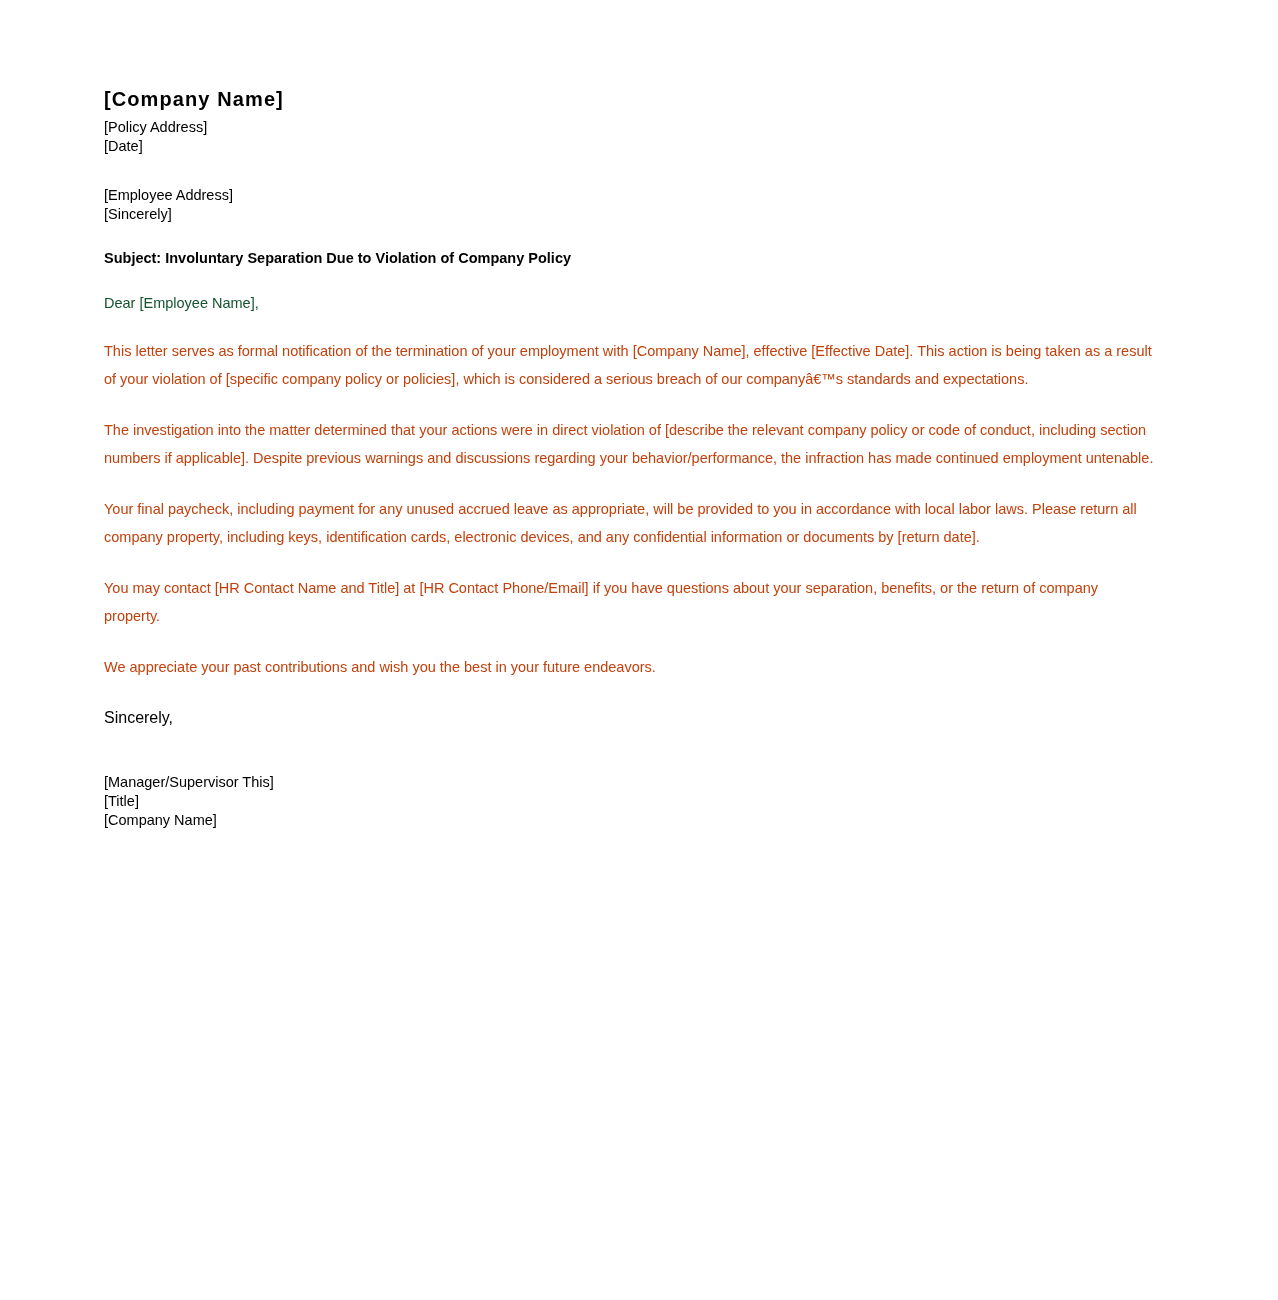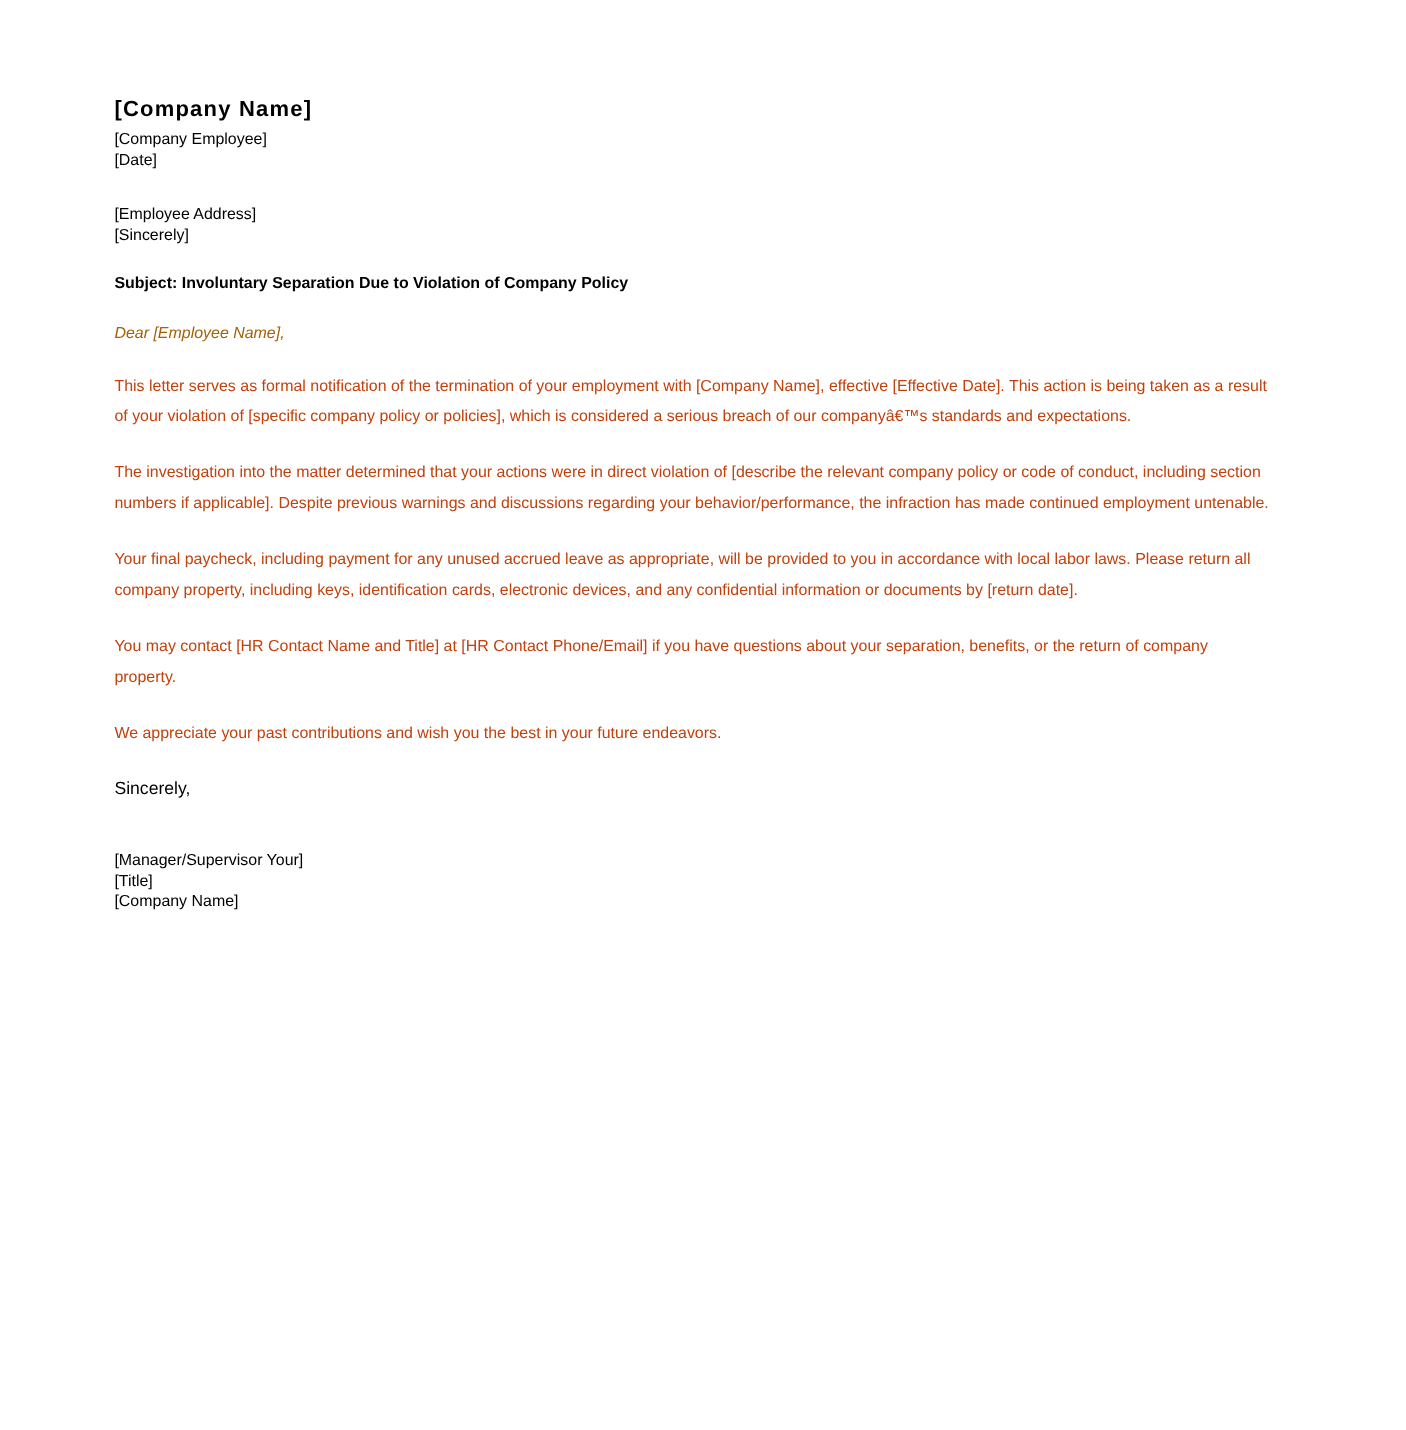--- a/index.html
+++ b/index.html
@@ -60,22 +60,21 @@
     font-size: 14.5px;
     font-weight: bold;
     line-height: 19px;
     color: #000;
   }
 
   
   .greeting {
     font-size: 14.5px;
     line-height: 19px;
-    color: #a16207;
-    font-style: italic;
+    color: #14532d;
   }
   .body-para {
     font-size: 14.5px;
     line-height: 28px;
     color: #c2410c;
     margin: 0;
     padding: 0;
     text-align: left;
   }
   .para-spacer { height: 24px; }
@@ -91,21 +90,21 @@
 </style>
 </head>
 <body>
 
 <div class="page">
   <div class="letter">
 
     <div class="company-title">[Company Name]</div>
 
     <div class="addr-block">
-      <span class="addr-line">[Company Employee]</span>
+      <span class="addr-line">[Policy Address]</span>
       <span class="addr-line">[Date]</span>
     </div>
 
     <div class="gap-recipient"></div>
 
     <div class="recipient-block">
       <span class="recipient-line">[Employee Address]</span>
       <span class="recipient-line">[Sincerely]</span>
     </div>
 
@@ -137,19 +136,19 @@
 
     <p class="body-para">We appreciate your past contributions and wish you the best in your future endeavors.</p>
 
     <div class="gap-closing"></div>
 
     <div class="closing">Sincerely,</div>
 
     <div class="gap-signature"></div>
 
     <div class="signature-block">
-      <span class="signature-line">[Manager/Supervisor Your]</span>
+      <span class="signature-line">[Manager/Supervisor This]</span>
       <span class="signature-line">[Title]</span>
       <span class="signature-line">[Company Name]</span>
     </div>
 
   </div>
 </div>
 
 </body></html>

